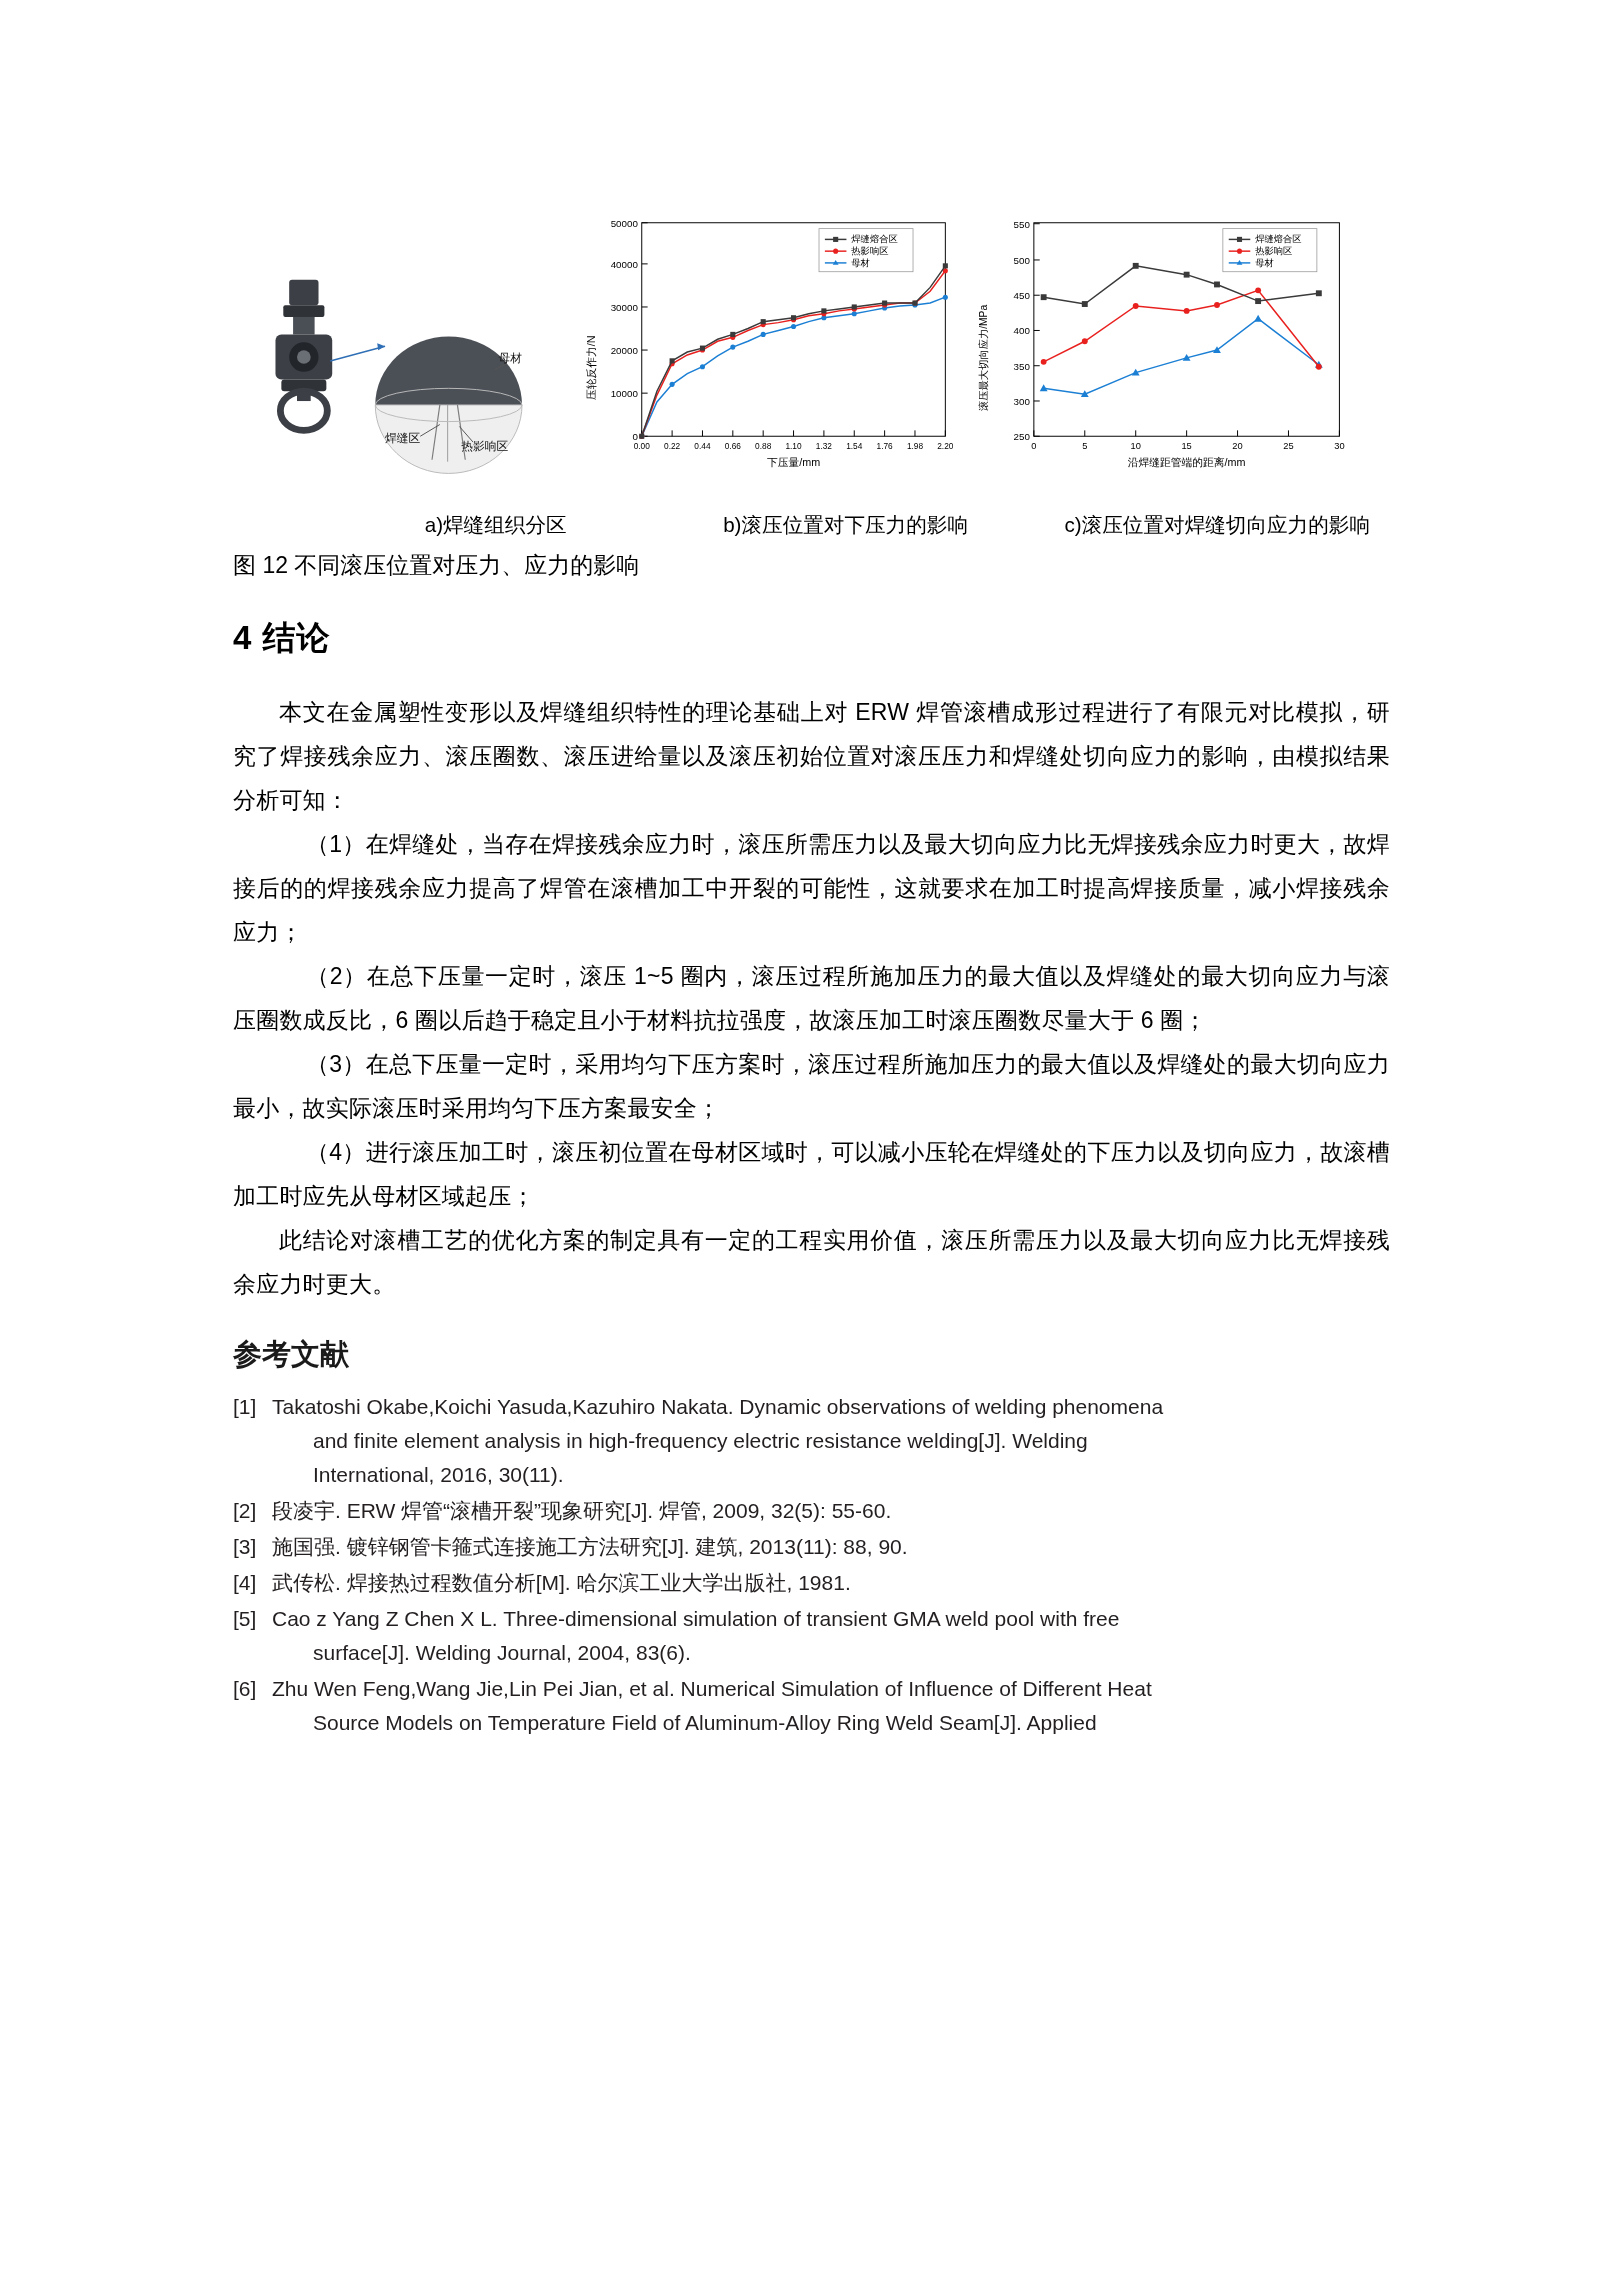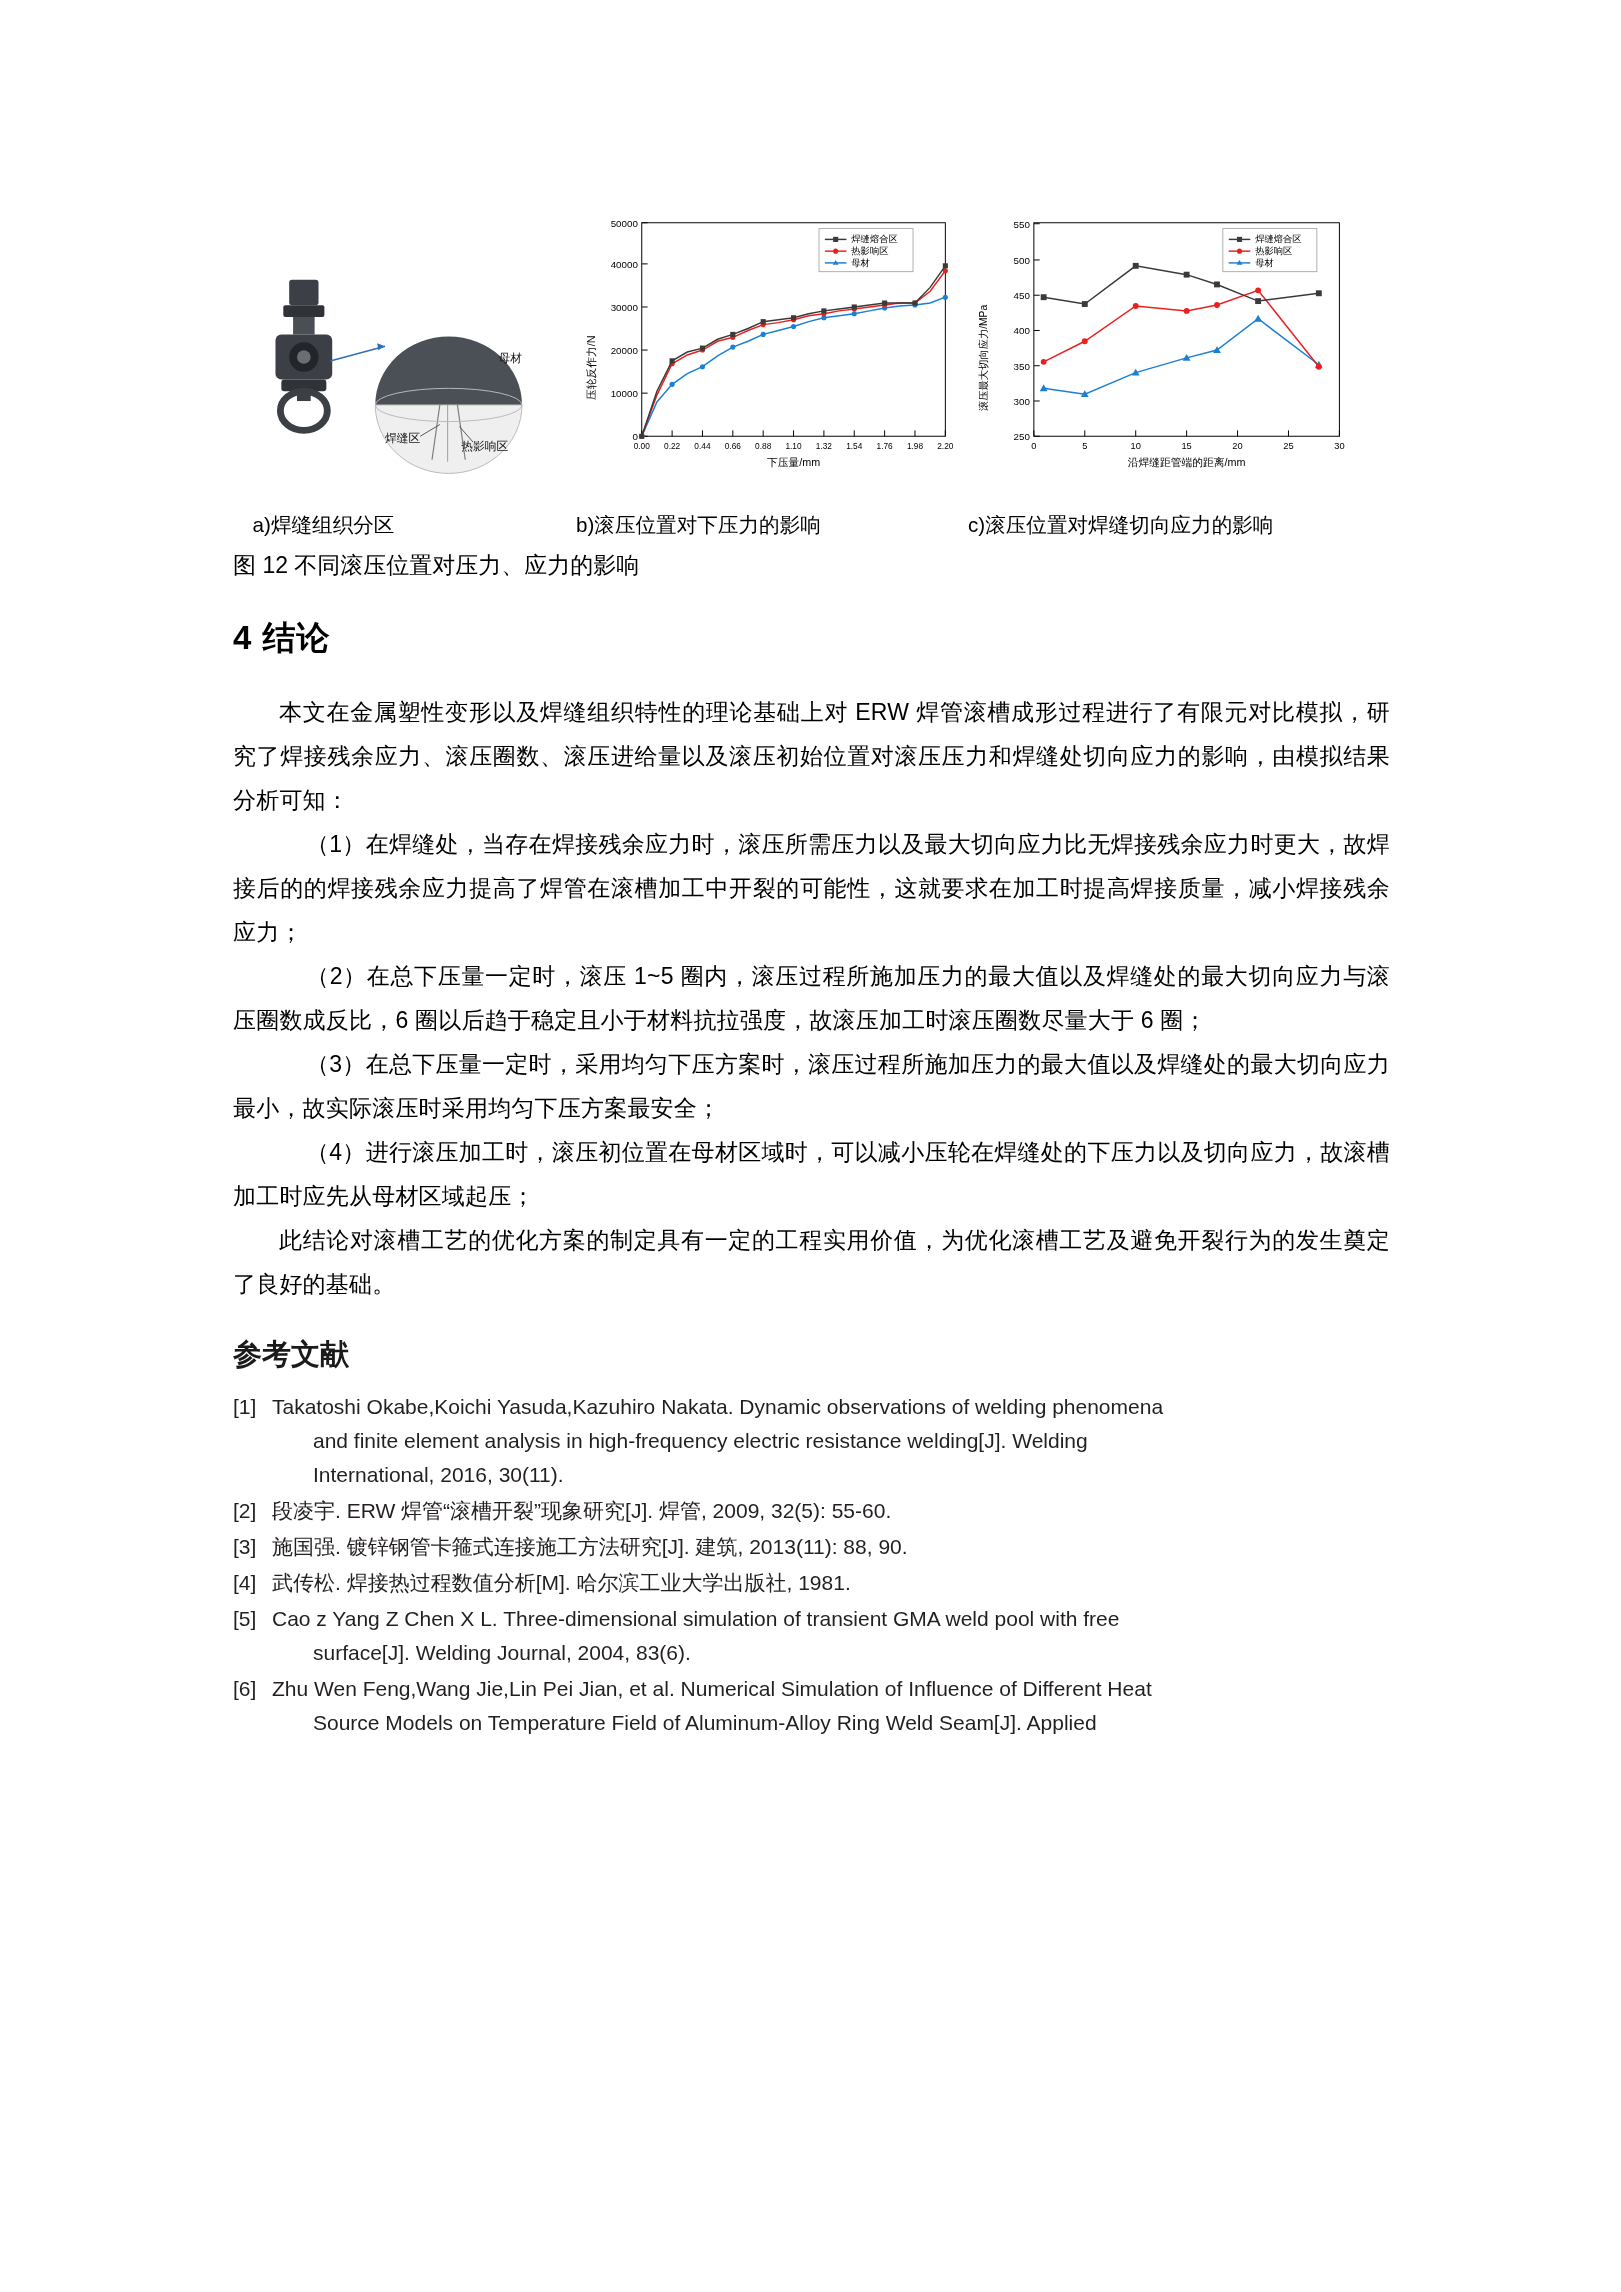--- a/index.html
+++ b/index.html
@@ -67,21 +67,21 @@
     position: absolute;
     left: 740px;
     top: 12.7px;
     width: 392px;
     height: 284px;
   }
   .subcap {
     position: absolute;
     font-size: 20.6px;
     top: 312px;
-    text-align: left;
+    text-align: right;
   }
   .subcap-a { left: 19.6px; width: 314px; }
   .subcap-b { left: 343px; width: 392px; }
   .subcap-c { left: 735px; width: 402px; }
   .fig-caption {
     position: absolute;
     top: 351px;
     left: 0;
     width: 1157px;
     font-size: 23px;
@@ -383,21 +383,21 @@
       <div class="fig-caption">图 12 不同滚压位置对压力、应力的影响</div>
     </div>
 
     <h2 class="section">4  结论</h2>
 
     <p class="body-text indent">本文在金属塑性变形以及焊缝组织特性的理论基础上对 ERW 焊管滚槽成形过程进行了有限元对比模拟，研究了焊接残余应力、滚压圈数、滚压进给量以及滚压初始位置对滚压压力和焊缝处切向应力的影响，由模拟结果分析可知：</p>
     <p class="body-text indent2">（1）在焊缝处，当存在焊接残余应力时，滚压所需压力以及最大切向应力比无焊接残余应力时更大，故焊接后的的焊接残余应力提高了焊管在滚槽加工中开裂的可能性，这就要求在加工时提高焊接质量，减小焊接残余应力；</p>
     <p class="body-text indent2">（2）在总下压量一定时，滚压 1~5 圈内，滚压过程所施加压力的最大值以及焊缝处的最大切向应力与滚压圈数成反比，6 圈以后趋于稳定且小于材料抗拉强度，故滚压加工时滚压圈数尽量大于 6 圈；</p>
     <p class="body-text indent2">（3）在总下压量一定时，采用均匀下压方案时，滚压过程所施加压力的最大值以及焊缝处的最大切向应力最小，故实际滚压时采用均匀下压方案最安全；</p>
     <p class="body-text indent2">（4）进行滚压加工时，滚压初位置在母材区域时，可以减小压轮在焊缝处的下压力以及切向应力，故滚槽加工时应先从母材区域起压；</p>
-    <p class="body-text indent">此结论对滚槽工艺的优化方案的制定具有一定的工程实用价值，为优化滚槽工艺及避免开裂行为的发生奠定了良好的基础。</p>
+    <p class="body-text indent">此结论对滚槽工艺的优化方案的制定具有一定的工程实用价值，滚压所需压力以及最大切向应力比无焊接残余应力时更大。</p>
 
     <h2 class="refs-head">参考文献</h2>
 
     <div class="ref-list">
 
       <div class="ref-item">
         <span class="ref-num">[1]</span>
         <span class="ref-text">
           <span>Takatoshi Okabe,Koichi Yasuda,Kazuhiro Nakata. Dynamic observations of welding phenomena</span>
           <span class="cont">and finite element analysis in high-frequency electric resistance welding[J]. Welding</span>

